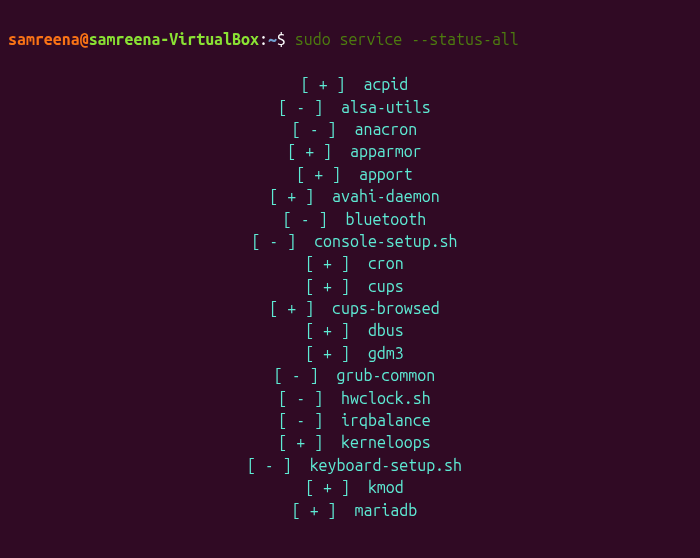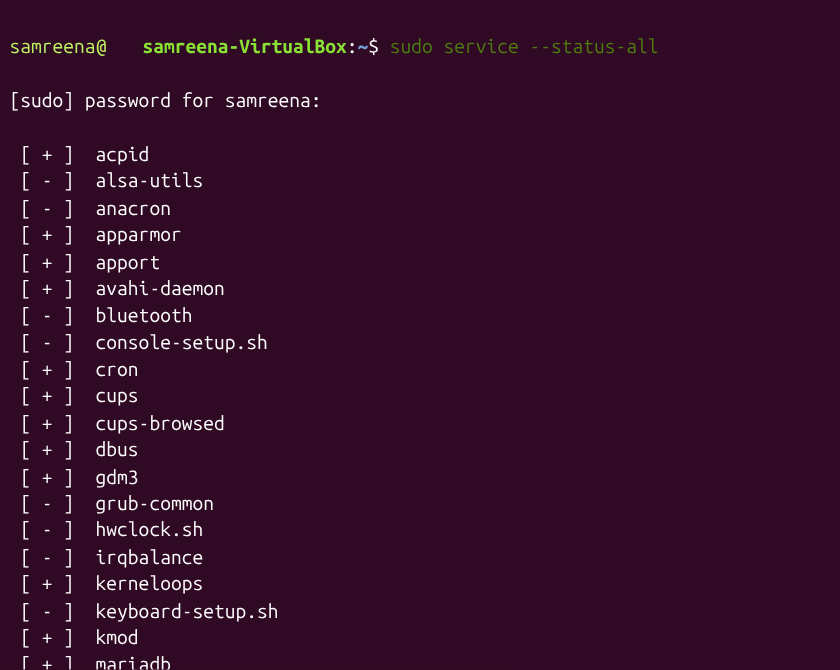--- a/index.html
+++ b/index.html
@@ -15,48 +15,47 @@
       line-height: 1.4;
       padding: 6px 8px;
       width: 700px;
       height: 558px;
       overflow: hidden;
     }
     .terminal {
       white-space: pre;
     }
     .prompt-user {
-      color: #bef264;
-      font-weight: normal;
+      color: #f97316;
+      font-weight: bold;
     }
     .prompt-host {
       color: #8ae234;
       font-weight: bold;
-      margin-left: 30px;
     }
     .prompt-path {
       color: #729fcf;
       font-weight: bold;
     }
     .prompt-symbol {
       color: #ffffff;
     }
     .command {
       color: #4d7c0f;
     }
     .output {
       color: #ffffff;
     }
     .status-line {
-      color: #ffffff;
+      color: #5eead4;
+      text-align: center;
     }
     .colon {
       color: #ffffff;
     }
   </style>
 </head>
 <body>
 
 <div class="terminal">
 <div><span class="prompt-user">samreena</span><span class="prompt-user">@</span><span class="prompt-host">samreena-VirtualBox</span><span class="colon">:</span><span class="prompt-path">~</span><span class="prompt-symbol">$</span><span class="command"> </span><span class="command">sudo service --status-all</span></div>
-<div class="output">[sudo] password for samreena:</div>
 <div id="service-list"><div class="status-line"> [ + ]  acpid</div><div class="status-line"> [ - ]  alsa-utils</div><div class="status-line"> [ - ]  anacron</div><div class="status-line"> [ + ]  apparmor</div><div class="status-line"> [ + ]  apport</div><div class="status-line"> [ + ]  avahi-daemon</div><div class="status-line"> [ - ]  bluetooth</div><div class="status-line"> [ - ]  console-setup.sh</div><div class="status-line"> [ + ]  cron</div><div class="status-line"> [ + ]  cups</div><div class="status-line"> [ + ]  cups-browsed</div><div class="status-line"> [ + ]  dbus</div><div class="status-line"> [ + ]  gdm3</div><div class="status-line"> [ - ]  grub-common</div><div class="status-line"> [ - ]  hwclock.sh</div><div class="status-line"> [ - ]  irqbalance</div><div class="status-line"> [ + ]  kerneloops</div><div class="status-line"> [ - ]  keyboard-setup.sh</div><div class="status-line"> [ + ]  kmod</div><div class="status-line"> [ + ]  mariadb</div></div>
 </div>
 
 </body></html>

